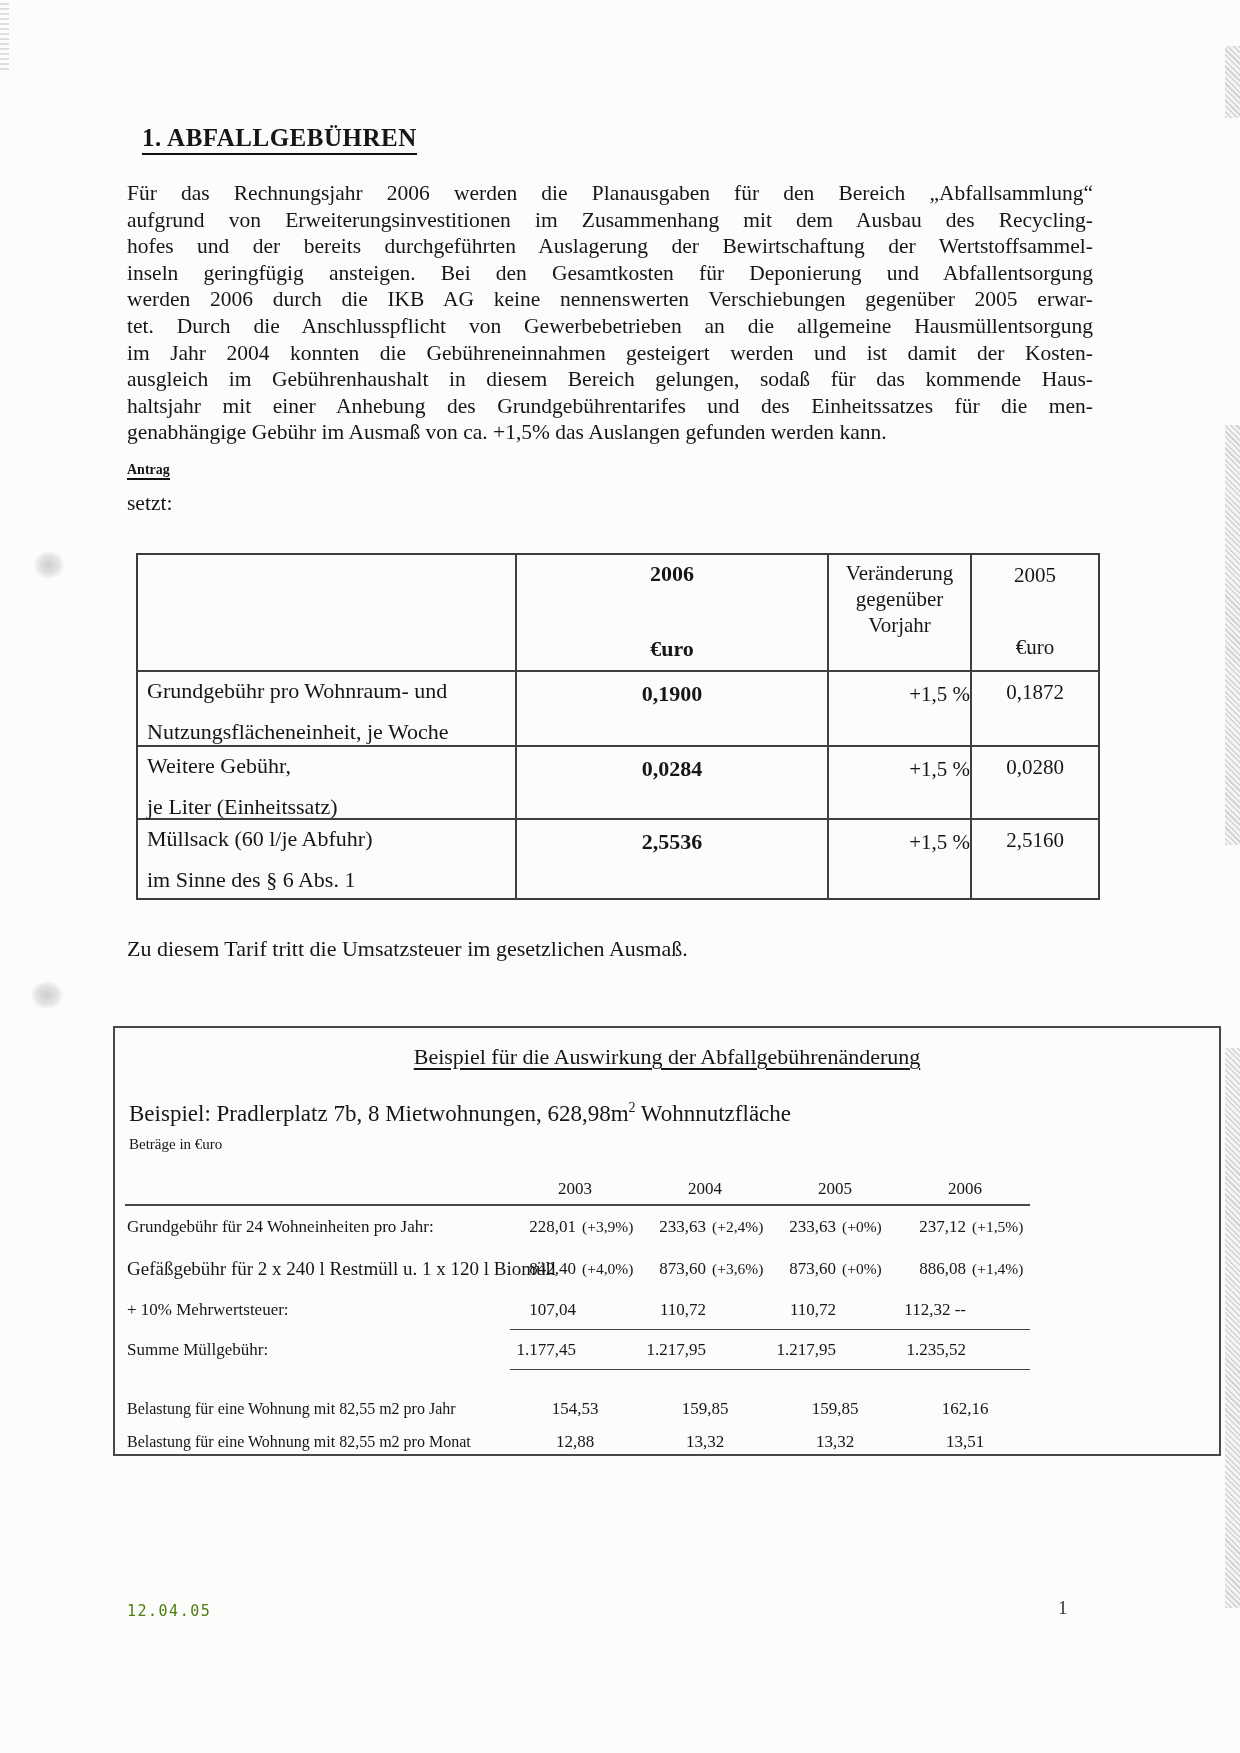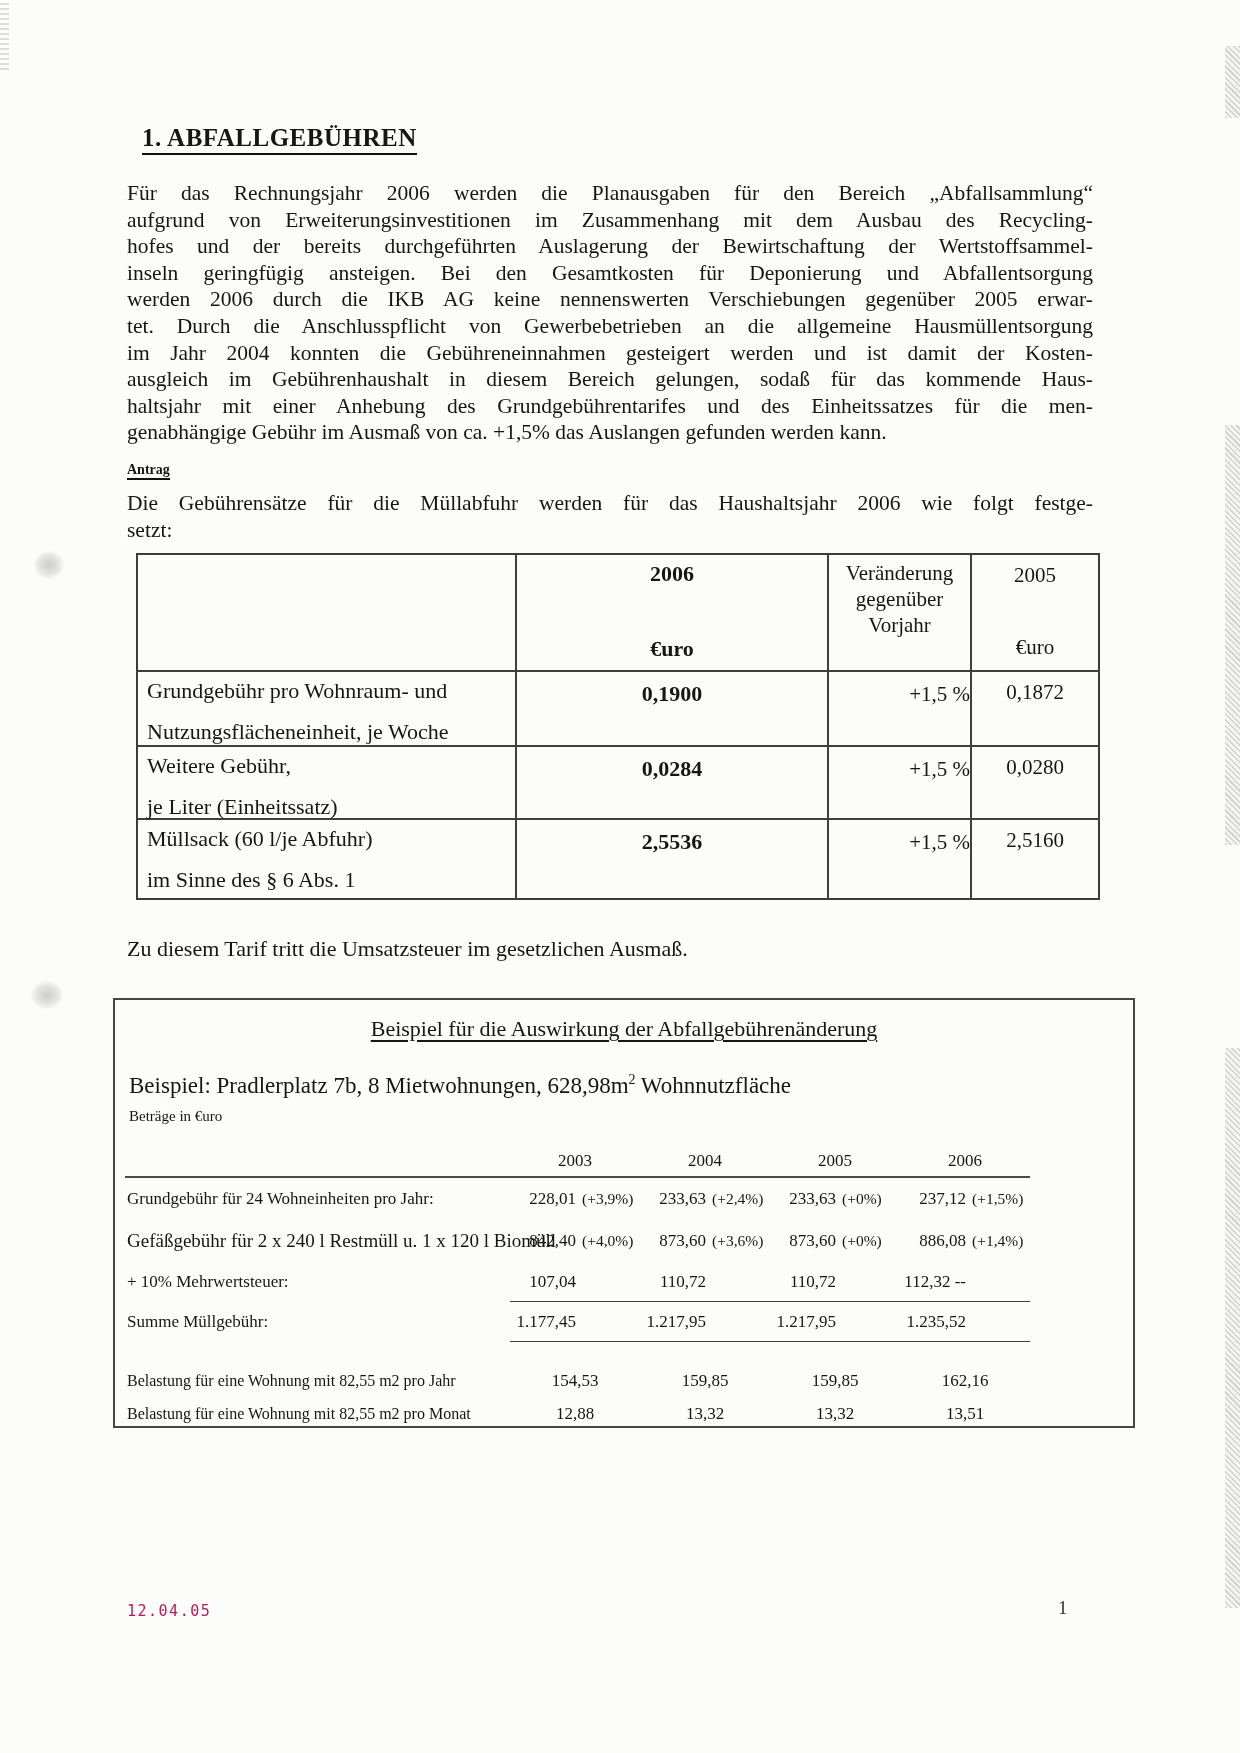--- a/index.html
+++ b/index.html
@@ -45,21 +45,21 @@
   .h-change{text-align:center;padding-top:5px;font-size:21px;line-height:26px;}
   .h-2005{display:flex;flex-direction:column;justify-content:space-between;align-items:center;
           padding:8px 0 10px;font-size:21px;}
   .lab{display:flex;flex-direction:column;gap:16px;padding:6px 4px 0 9px;
        font-size:22px;line-height:25px;}
   .v06{text-align:center;padding-top:9px;font-size:22px;font-weight:bold;}
   .vch{text-align:right;padding-top:10px;font-size:21px;}
   .v05{text-align:center;padding-top:8px;font-size:21px;}
 
   
-  .example-box{position:absolute;left:113px;top:998px;width:1022px;height:430px;
+  .example-box{position:absolute;left:113px;top:1026px;width:1108px;height:430px;
                border:2px solid #474747;box-sizing:border-box;}
   .box-title{position:absolute;left:0;right:0;top:16px;text-align:center;font-size:22px;}
   .box-title span{text-decoration:underline;text-decoration-thickness:1.5px;text-underline-offset:4px;}
   .box-subtitle{position:absolute;left:14px;top:72px;font-size:23px;}
   .box-subtitle sup{font-size:14px;}
   .box-note{position:absolute;left:14px;top:108px;font-size:15px;}
   .ex-grid{position:absolute;left:10px;top:144px;display:grid;
            grid-template-columns:385px repeat(4,130px);
            grid-template-rows:34px 42px 42px 40px 40px 22px 33px 33px;}
   .ex-head{border-bottom:2px solid #4a4a4a;box-sizing:border-box;}
@@ -70,21 +70,21 @@
   .ex-label.small{font-size:16px;}
   .ex-cell{display:flex;align-items:center;box-sizing:border-box;}
   .ex-cell .val{display:inline-block;width:66px;text-align:right;font-size:17px;white-space:nowrap;}
   .ex-cell .pct{margin-left:6px;font-size:15.5px;white-space:nowrap;}
   .ex-cell.u{border-bottom:1.8px solid #404040;}
   .ex-cell.center{justify-content:center;font-size:17px;}
   .ex-spacer{grid-column:1 / -1;}
 
   
   .footer-date{position:absolute;left:127px;top:1602px;font-family:"DejaVu Sans Mono",monospace;
-               font-size:15px;letter-spacing:1.5px;color:#be185d;}
+               font-size:15px;letter-spacing:1.5px;color:#4d7c0f;}
   .footer-page{position:absolute;left:1058px;top:1597px;font-size:19px;color:#333;}
 </style>
 </head>
 <body>
 
 <div class="page">
 
   <div class="corner-stripes"></div>
   <div class="blob" id="blob1"></div>
   <div class="blob" id="blob2"></div>
@@ -106,21 +106,20 @@
       <div class="jline">im Jahr 2004 konnten die Gebühreneinnahmen gesteigert werden und ist damit der Kosten-</div>
       <div class="jline">ausgleich im Gebührenhaushalt in diesem Bereich gelungen, sodaß für das kommende Haus-</div>
       <div class="jline">haltsjahr mit einer Anhebung des Grundgebührentarifes und des Einheitssatzes für die men-</div>
       <div class="jline last">genabhängige Gebühr im Ausmaß von ca. +1,5% das Auslangen gefunden werden kann.</div>
     </div>
 
   <div class="antrag-h">
     <span>Antrag</span>
   </div>
   <div class="antrag-p" id="antragLines">
-      <div class="jline">Die Gebührensätze für die Müllabfuhr werden für das Haushaltsjahr 2006 wie folgt festge-</div>
       <div class="jline last">setzt:</div>
     </div>
 
   <div class="fee-table" id="feeTable">
       <div class="ft-cell"></div>
       <div class="ft-cell h-2006">
         <span>2006</span>
         <span>€uro</span>
       </div>
       <div class="ft-cell h-change">

